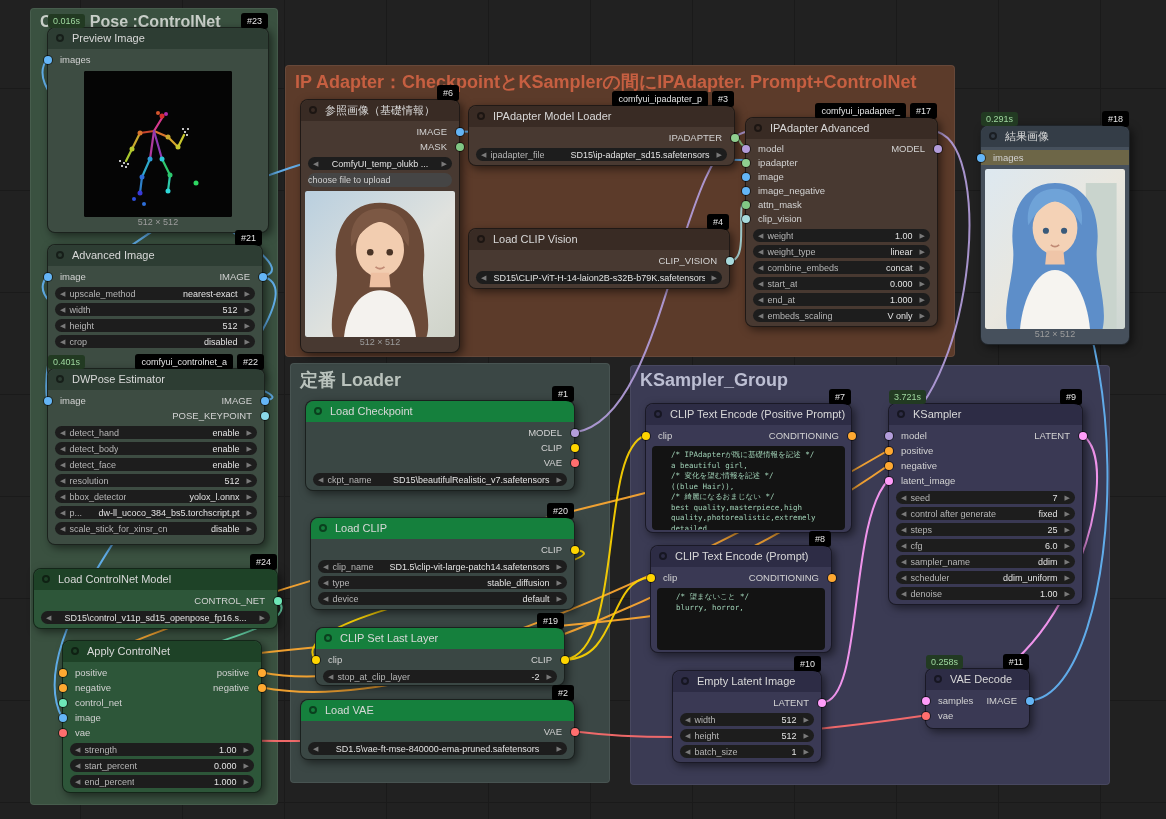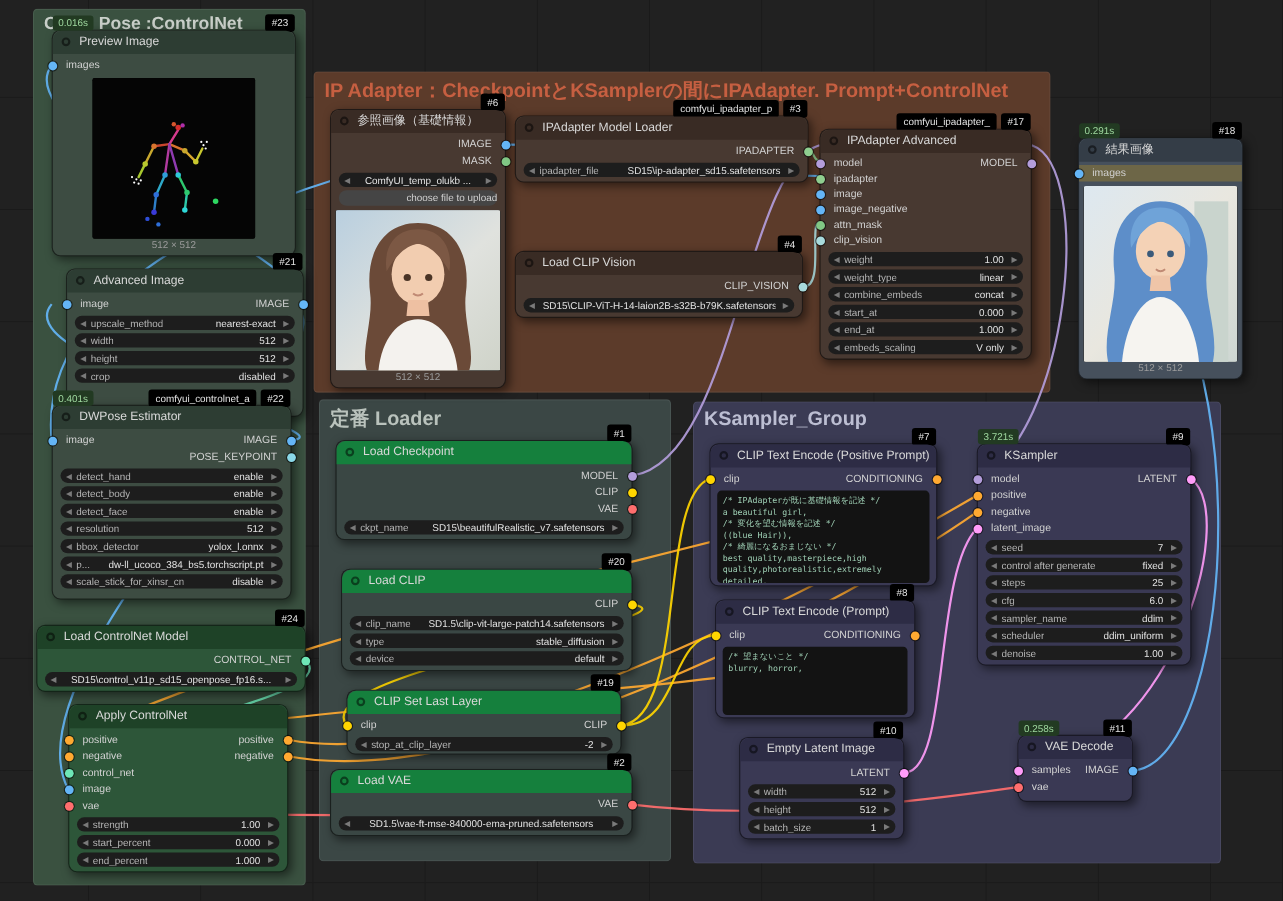--- a/index.html
+++ b/index.html
@@ -30,25 +30,25 @@
 .sl.in{left:12px}.sl.out{right:12px}
 .dot{position:absolute;top:4px;width:8px;height:8px;border-radius:50%;background:#888;box-shadow:0 0 0 1px rgba(0,0,0,.55)}
 .s14 .dot{top:3px}
 .dot.in{left:-4.5px}.dot.out{right:-4.5px}
 .widget{height:13px;margin:3px 7px 0;background:#1d1d1d;border-radius:7px;display:flex;align-items:center;padding:0 5px;font-size:9px;color:#b5b5b5;white-space:nowrap;overflow:hidden}
 .widget::before{content:"◀";font-size:7px;color:#7a7a7a;margin-right:4px}
 .widget::after{content:"▶";font-size:7px;color:#7a7a7a;margin-left:4px}
 .wl{flex:0 1 auto;overflow:hidden}
 .wv{flex:1;text-align:right;color:#e2e2e2;margin:0 3px;overflow:hidden}
 .wv.center{text-align:center}
-.wbtn{height:14px;line-height:14px;margin:3px 7px 0;background:#454545;border-radius:7px;text-align:right;font-size:9px;color:#d0d0d0}
+.wbtn{height:14px;line-height:14px;margin:3px 7px 0;background:#454545;border-radius:7px;text-align:left;font-size:9px;color:#d0d0d0}
 .imgbox{margin:4px auto 0;border-radius:2px;overflow:hidden;position:relative;background:#000}
 .imgbox svg{display:block;width:100%;height:100%}
 .caption{text-align:center;font-size:9px;color:#9c9c9c;line-height:11px}
-.ta{margin:3px 6px 0;background:#131313;border-radius:4px;padding:4px 5px;font-family:"DejaVu Sans Mono",monospace;font-size:7.5px;line-height:1.4;color:#9fd0b5;white-space:pre-line;overflow:hidden;text-align:left}
+.ta{margin:3px 6px 0;background:#131313;border-radius:4px;padding:4px 19px;font-family:"DejaVu Sans Mono",monospace;font-size:7.5px;line-height:1.4;color:#9fd0b5;white-space:pre-line;overflow:hidden;text-align:left}
 .c-gdim{background:#3d4c42}.c-gdim .ntitle{background:#2d3d33}
 .c-green{background:#2d5639}.c-green .ntitle{background:#1e4227}
 .c-brown{background:#483931}.c-brown .ntitle{background:#392b24}
 .c-teal{background:#3a4744}.c-teal .ntitle{background:#15803d}
 .c-navy{background:#3a3954}.c-navy .ntitle{background:#2d2c45}
 .c-slate{background:#46505c}.c-slate .ntitle{background:#343d47}
 .row-khaki{background:#6d6647}
 </style>
 </head>
 <body>
@@ -151,21 +151,21 @@
             <circle cx="101" cy="61" r="1"></circle>
           <circle cx="103" cy="64" r="1"></circle>
             <circle cx="99" cy="58" r="1"></circle>
             <circle cx="104" cy="58" r="1"></circle>
         </g>
       </svg>
     </div>
     <div class="caption">512 × 512</div>
   </div>
 
-  <div class="node c-gdim" style="left:60px;top:244px;width:216px;height:135px">
+  <div class="node c-gdim" style="left:47px;top:244px;width:216px;height:135px">
     <div class="nbar">
         <span class="sp"></span>
         <span class="badge">#21</span>
       </div>
     <div class="ntitle"><span class="tdot"></span><span>Advanced Image</span></div>
     <div class="slots">
       <div class="srow">
         <span class="dot in" style="background: rgb(100, 181, 246);"></span>
           <span class="sl in">image</span>
         <span class="dot out" style="background: rgb(100, 181, 246);"></span>

